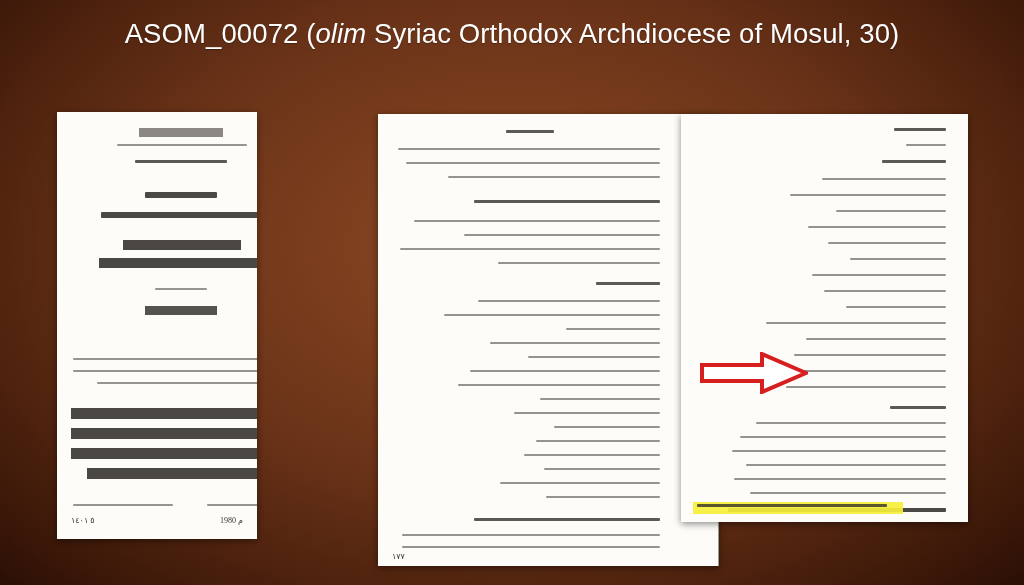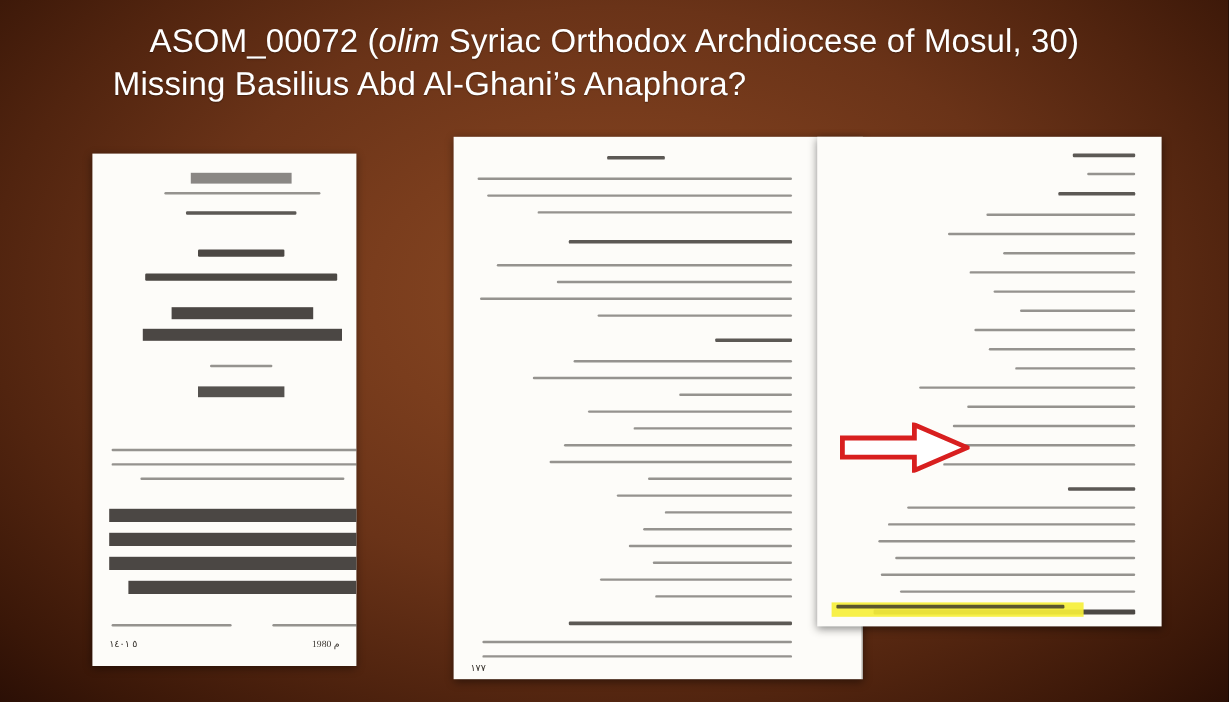--- a/index.html
+++ b/index.html
@@ -36,21 +36,21 @@
   .title-line { display: block; }
   .title-line em { }
 
   
   .page {
     position: absolute;
     background: #fdfcf9;
     box-shadow: 0 2px 7px rgba(0,0,0,0.45);
     overflow: hidden;
   }
-  .page-left  { left: 57px;  top: 128px; width: 220px; height: 427px; margin-left: 20px; }
+  .page-left  { left: 57px;  top: 112px; width: 200px; height: 427px; }
   .page-mid   { left: 378px; top: 114px; width: 341px; height: 452px; }
   .page-right { left: 681px; top: 114px; width: 287px; height: 408px; }
 
   
   .ln {
     position: absolute;
     height: 3px;
     background: #2e2a26;
     opacity: 0.78;
     border-radius: 1px;
@@ -87,21 +87,20 @@
     height: 42px;
   }
 </style>
 </head>
 <body>
 
 <div class="slide">
 
   <div class="title-block">
     <span class="title-line"><span>ASOM_00072 (</span><em>olim</em><span> Syriac Orthodox Archdiocese of Mosul, 30)</span></span>
-    <span class="title-line" style="text-align:left; padding-left:94px;">Missing Basilius Abd Al-Ghani’s Anaphora?</span>
   </div>
 
   <div class="page page-left">
     <div class="blk" style="left:82px; top:16px; width:84px; height:9px; opacity:.55;"></div>
     <div class="ln light" style="left:60px; top:32px; width:130px;"></div>
     <div class="ln" style="left:78px; top:48px; width:92px;"></div>
 
     <div class="ln bold" style="left:88px; top:80px; width:72px; height:6px;"></div>
     <div class="ln bold" style="left:44px; top:100px; width:160px; height:6px;"></div>
 

